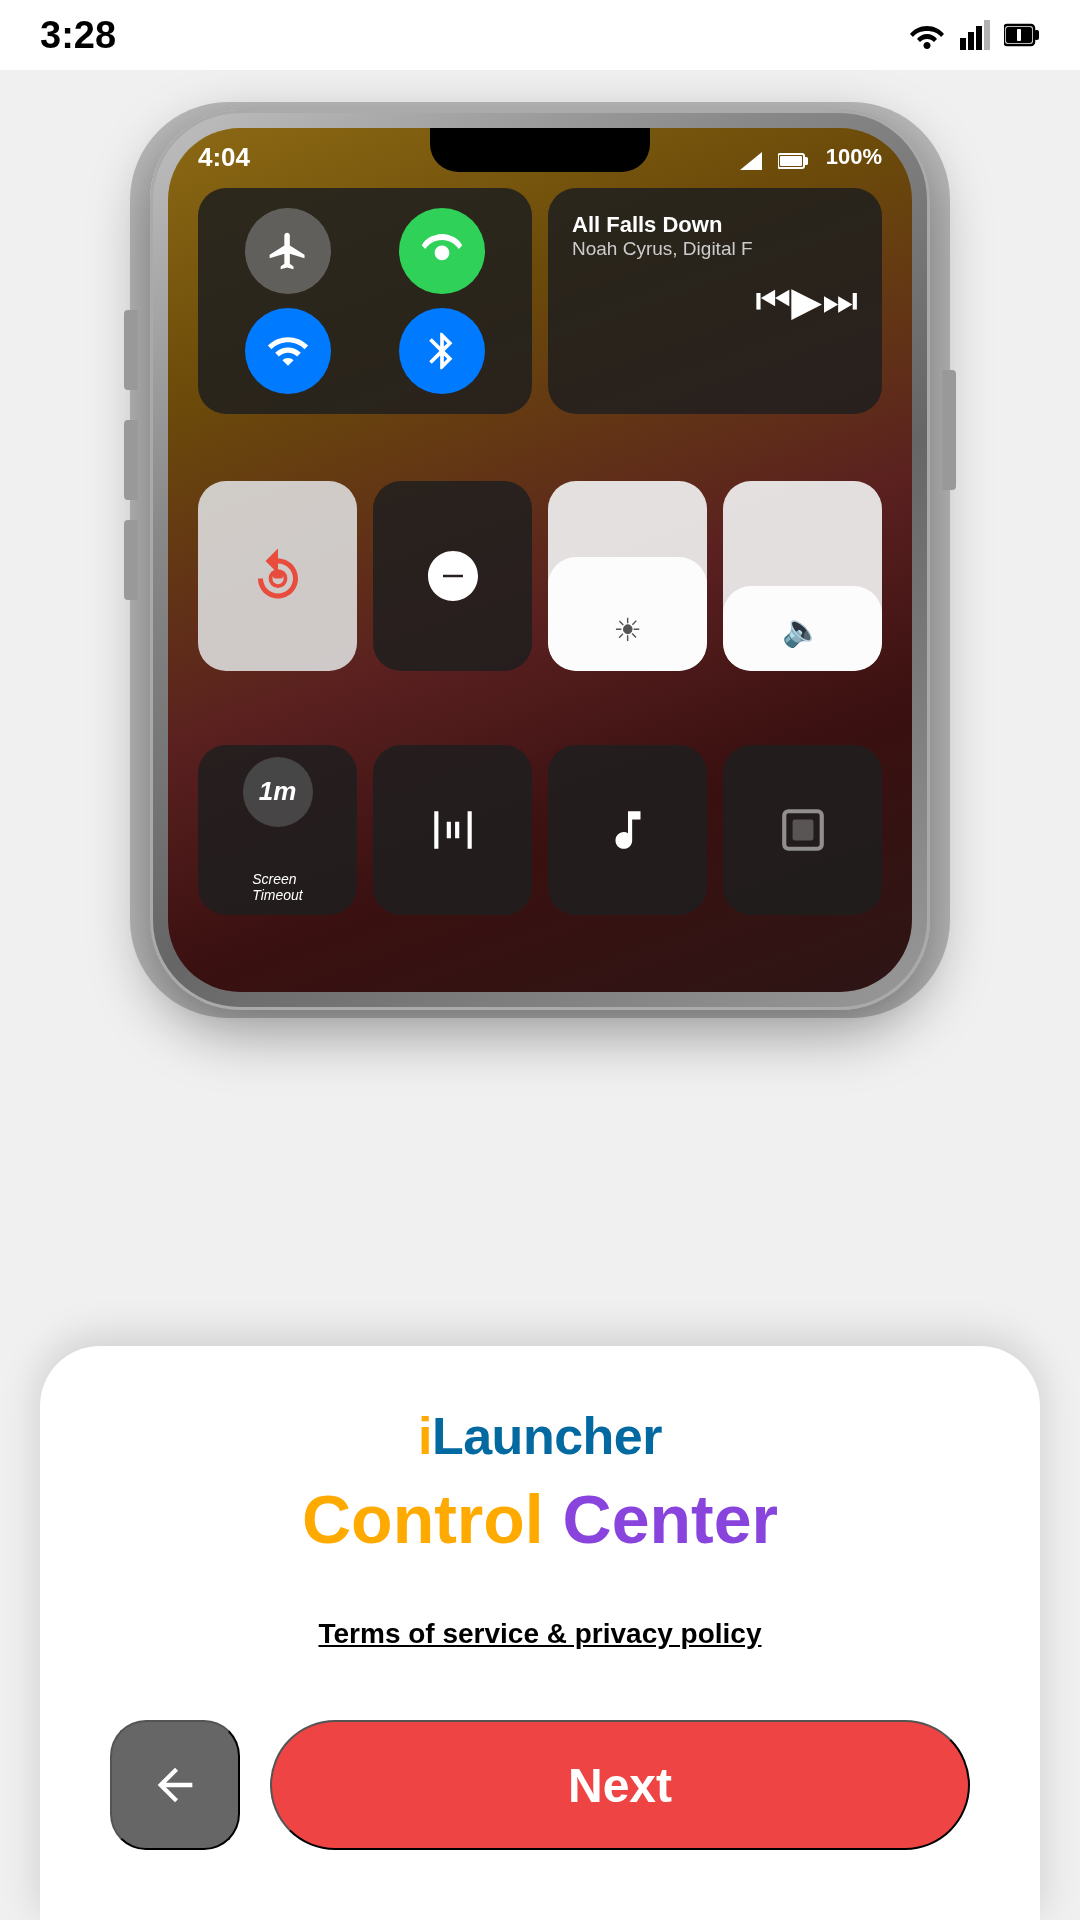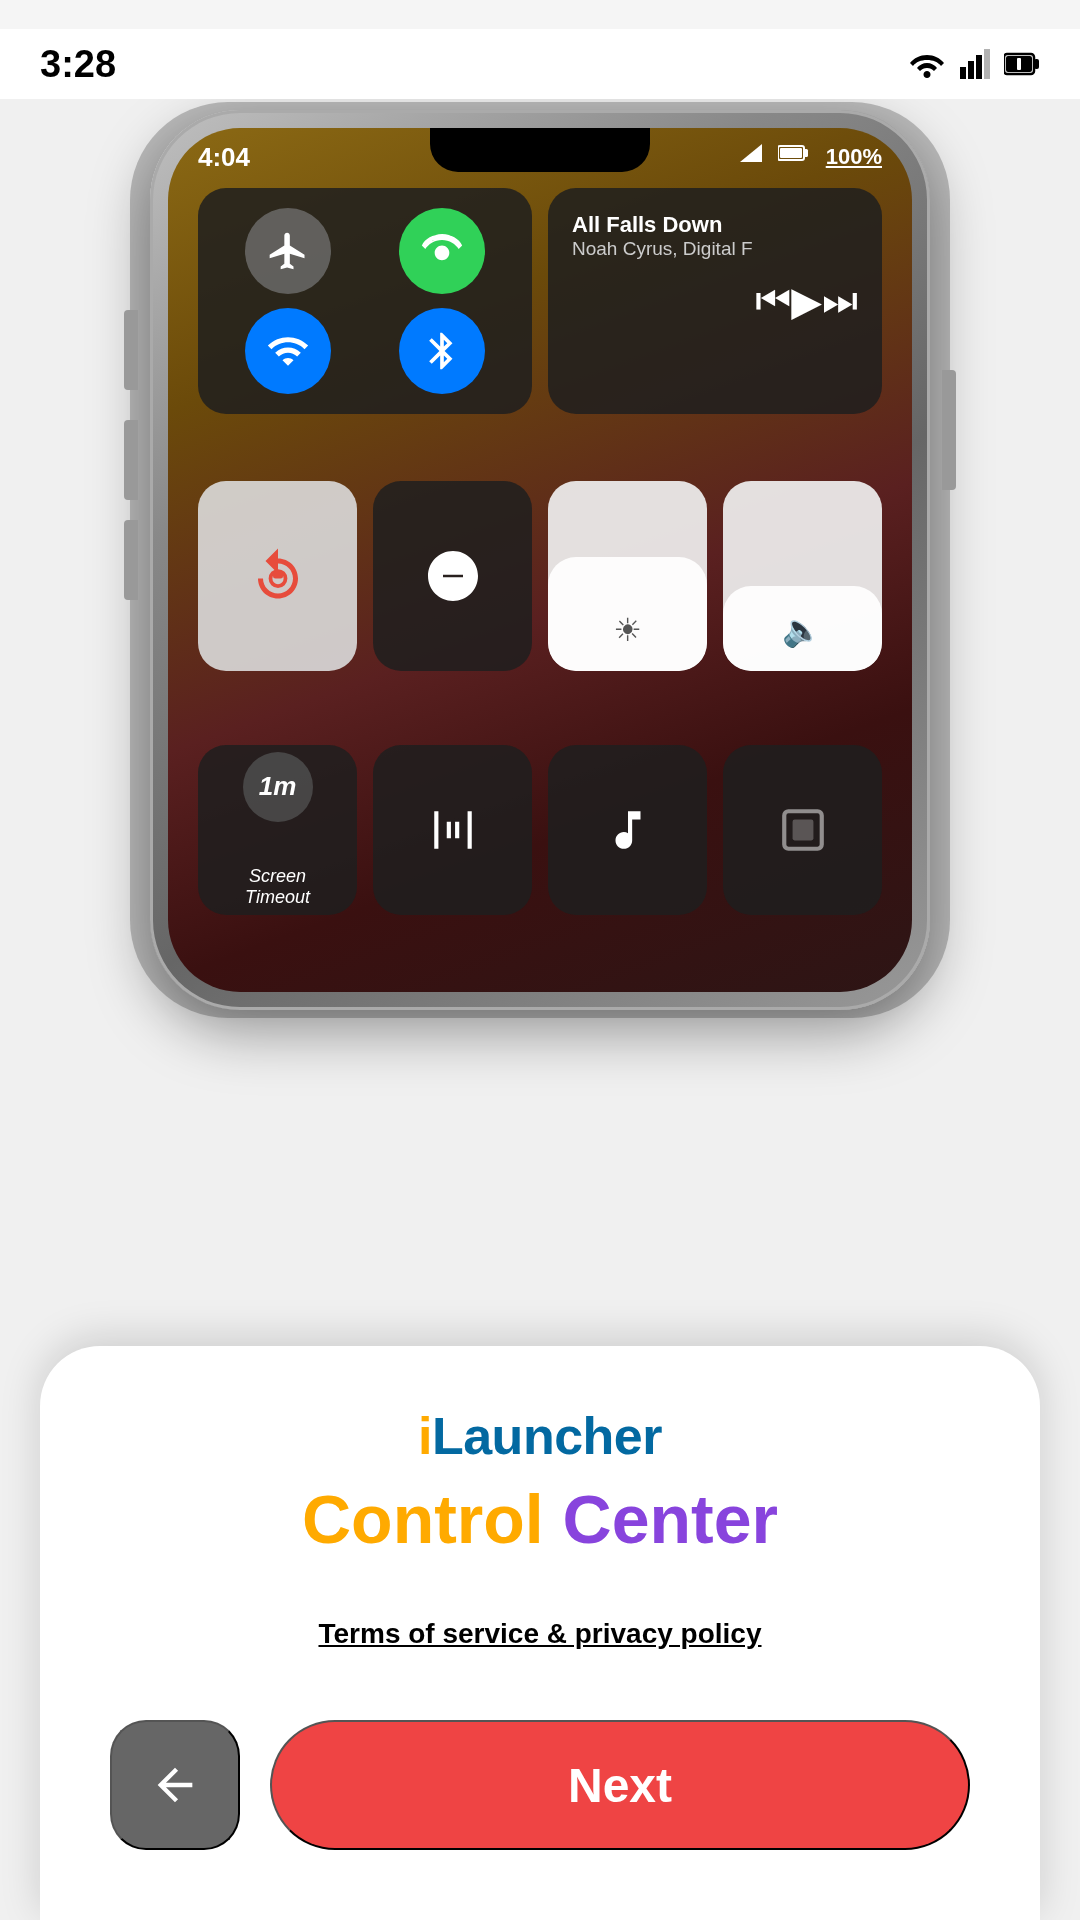--- a/index.html
+++ b/index.html
@@ -18,21 +18,20 @@
     .status-bar {
       position: absolute;
       top: 0; left: 0; right: 0;
       height: 70px;
       background: white;
       display: flex;
       align-items: center;
       justify-content: space-between;
       padding: 0 40px;
       z-index: 100;
-      margin-top: 29px;
     }
     .status-time {
       font-size: 38px;
       font-weight: 600;
       color: #000;
     }
     .status-icons {
       display: flex;
       align-items: center;
       gap: 14px;
@@ -130,24 +129,23 @@
       align-items: center;
       justify-content: space-between;
       padding: 0 30px;
       z-index: 5;
       color: white;
       font-size: 26px;
       font-weight: 600;
     }
     .phone-status-right {
       display: flex;
-      align-items: flex-start;
+      align-items: flex-end;
       gap: 16px;
       font-size: 22px;
-      text-decoration: underline;
     }
 
     
     .control-center {
       position: absolute;
       top: 60px;
       left: 30px;
       right: 30px;
       bottom: 20px;
       display: grid;
@@ -274,22 +272,21 @@
       height: 70px;
       display: flex;
       align-items: center;
       justify-content: center;
       color: white;
       font-size: 26px;
       font-weight: 600;
     }
     .cc-timeout-label {
       color: white;
-      font-size: 18px;
-      text-align: center;
+      font-size: 14px;
       margin-top: 34px;
     }
 
     .cc-dark-btn {
       background: rgba(30,30,30,0.85);
       border-radius: 28px;
       display: flex;
       align-items: center;
       justify-content: center;
     }

